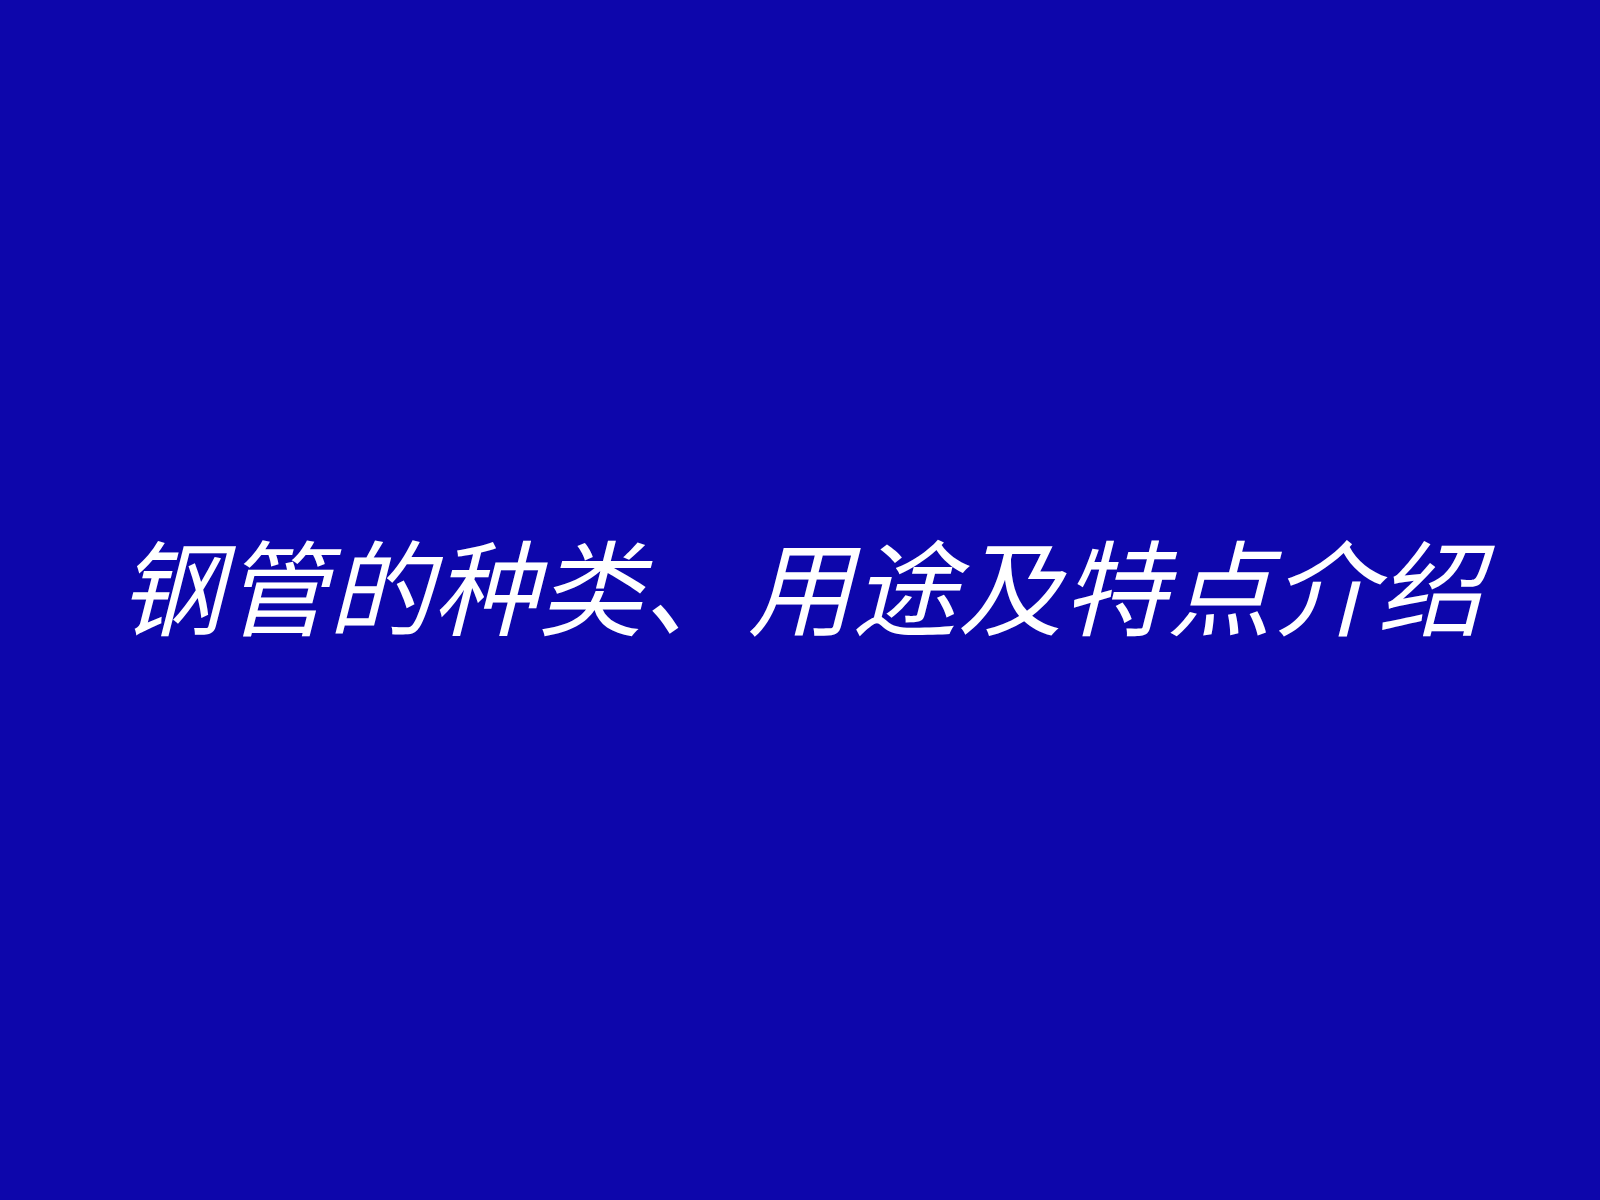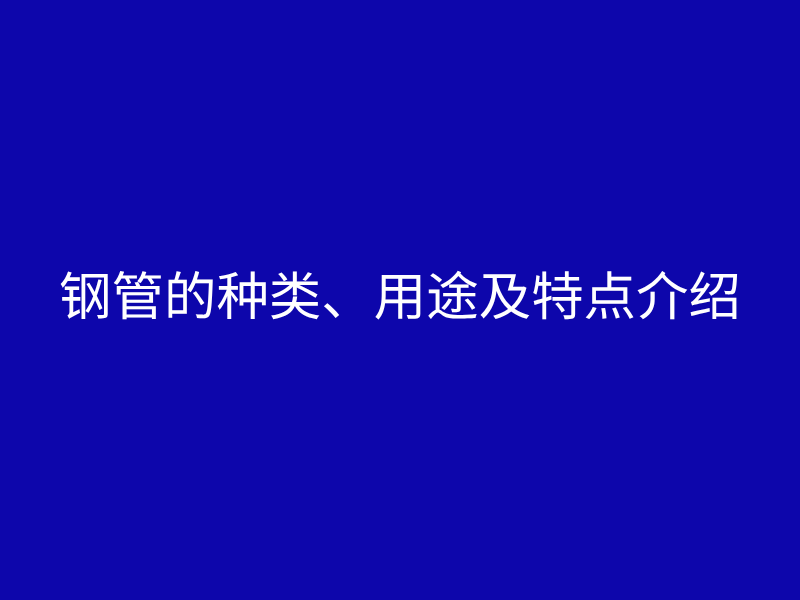--- a/index.html
+++ b/index.html
@@ -54,19 +54,19 @@
     
     transform: scaleX(1.0);
     transform-origin: center center;
   }
 </style>
 </head>
 <body>
 
 <div id="slide" style="background: rgb(13, 6, 171); width: 800px; height: 600px;">
 
-  <div id="title-block" style="height: 600px;">
+  <div id="title-block" style="height: 600px; font-style: italic;">
 
     <h1 id="slide-title" style="color: rgb(255, 255, 255); font-size: 52px; text-align: center; transform: scaleX(1.0089);">钢管的种类、用途及特点介绍</h1>
 
   </div>
 
 </div>
 
 </body></html>

